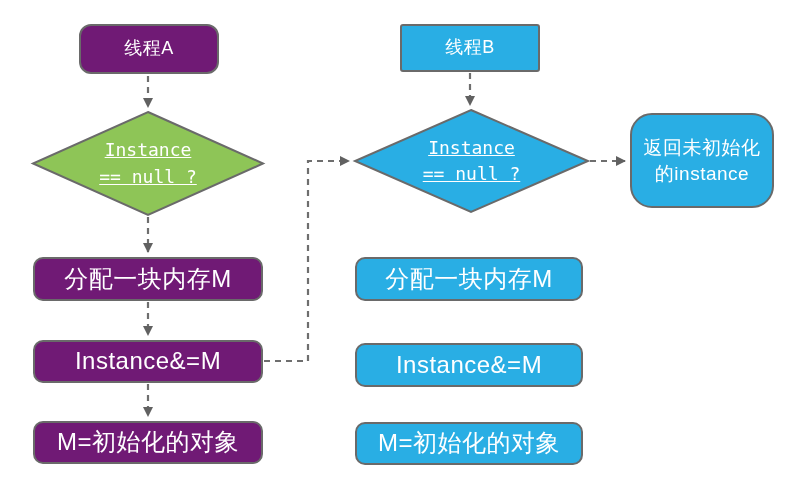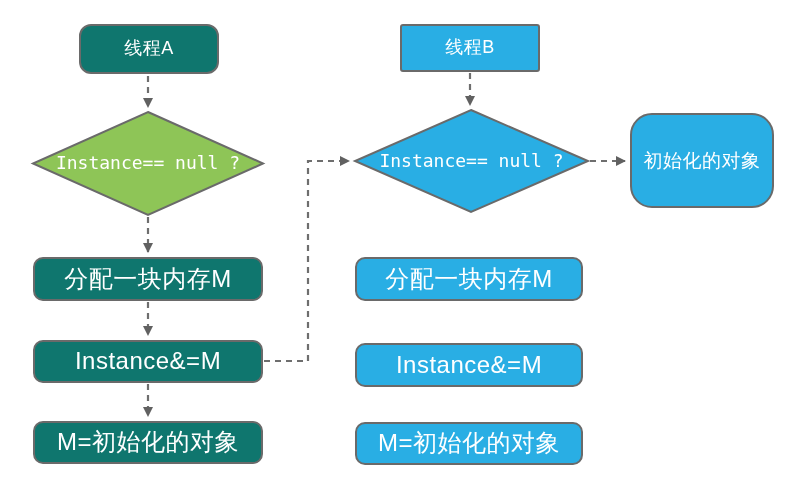--- a/index.html
+++ b/index.html
@@ -24,42 +24,43 @@
     position: absolute;
     box-sizing: border-box;
     border: 2px solid #6a6a6a;
     display: flex;
     align-items: center;
     justify-content: center;
     text-align: center;
     color: #ffffff;
     z-index: 2;
   }
-  .node.green { background: #0f766e; }
+  .node.green { background: #701a75; }
   .node.blue  { background: #29aee4; }
   .node .lbl {
     font-size: 24px;
     letter-spacing: 0.5px;
     line-height: 1.2;
   }
   .node .lbl.title { font-size: 18px; }
   .node .lbl.result-line { font-size: 19px; line-height: 1.35; display: block; }
   .diamond-label {
     position: absolute;
     display: flex;
-    flex-direction: row;
+    flex-direction: column;
     align-items: center;
     justify-content: center;
     color: #ffffff;
     font-family: "DejaVu Sans Mono", monospace;
     font-size: 18px;
     line-height: 1.45;
     z-index: 2;
     text-align: center;
     pointer-events: none;
+    text-decoration: underline;
   }
   svg .diamond { stroke: #6a6a6a; stroke-width: 2; }
   svg .diamond.green { fill: #8ec557; }
   svg .diamond.blue  { fill: #29aee4; }
   svg .conn {
     fill: none;
     stroke: #6e6e6e;
     stroke-width: 2.2;
     stroke-dasharray: 6 5;
   }
@@ -124,16 +125,17 @@
 
   <div class="node blue" style="left:355px;top:343px;width:228px;height:44px;border-radius:10px;">
     <span class="lbl">Instance&amp;=M</span>
   </div>
 
   <div class="node blue" style="left:355px;top:422px;width:228px;height:43px;border-radius:10px;">
     <span class="lbl">M=初始化的对象</span>
   </div>
 
   <div class="node blue" style="left:630px;top:113px;width:144px;height:95px;border-radius:22px;flex-direction:column;">
-    <span class="lbl result-line">初始化的对象</span>
+    <span class="lbl result-line">返回未初始化</span>
+    <span class="lbl result-line">的instance</span>
   </div>
 
 </div>
 
 </body></html>

